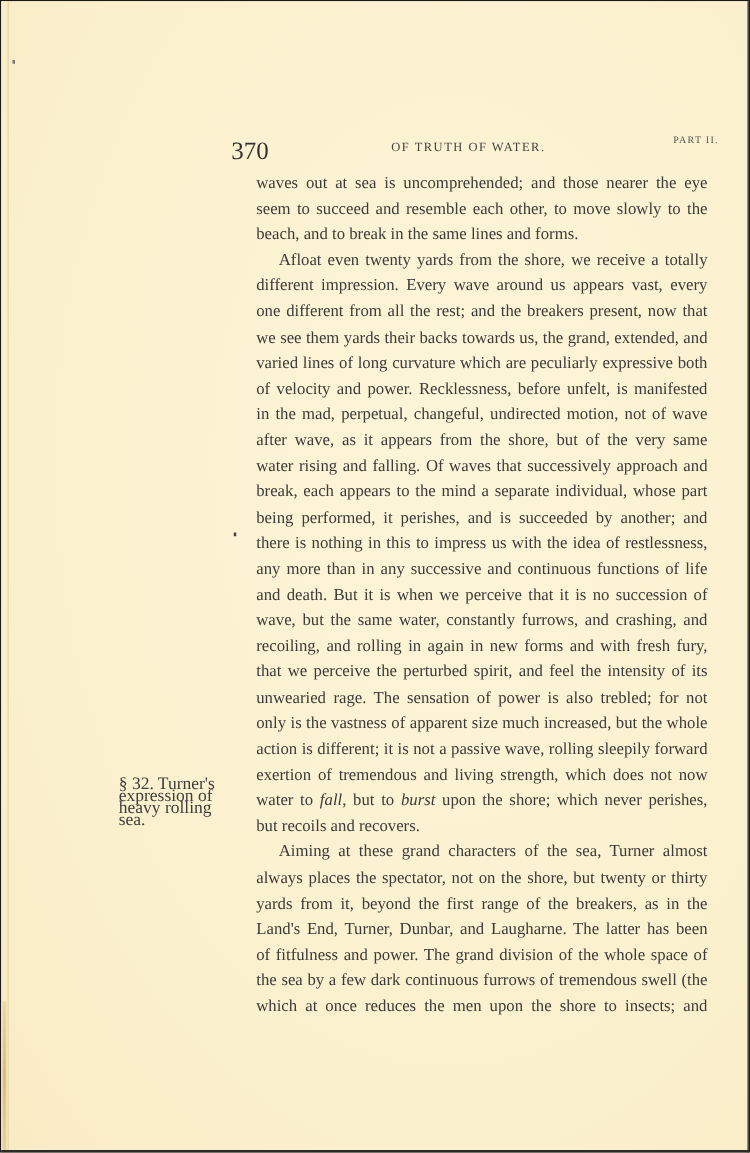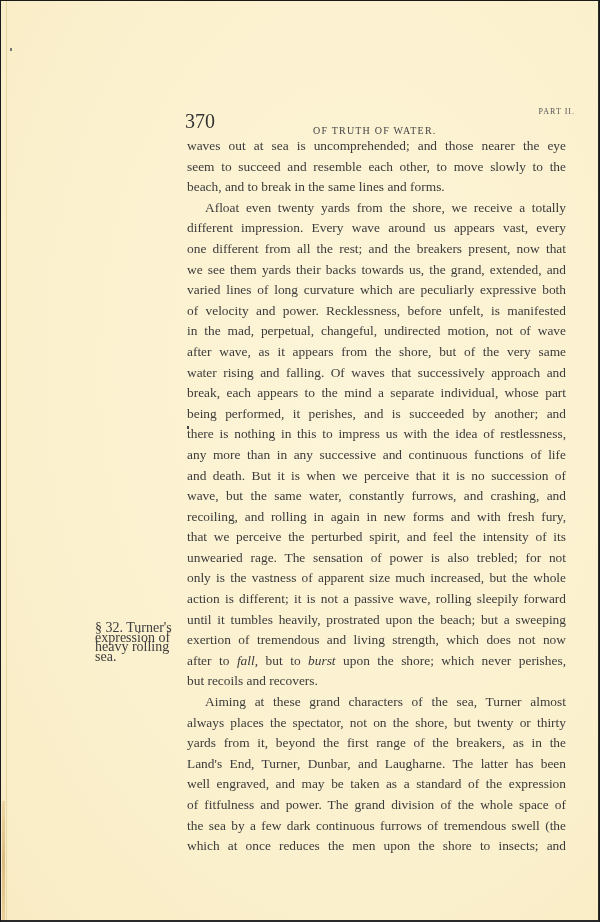--- a/index.html
+++ b/index.html
@@ -27,35 +27,35 @@
     }
     .header {
       position: absolute; top: 108px; left: 184px; width: 384px; height: 20px;
       color: #3a3a3a;
     }
     .page-number {
       position: absolute; left: 0; top: 1px;
       font-size: 20px; color: #333;
     }
     .running-title {
-      position: absolute; left: 128px; top: 16px;
+      position: absolute; left: 128px; top: 4px;
       font-size: 10px; letter-spacing: 1.2px; color: #444;
     }
     .part-label {
       position: absolute; right: -6px; top: -2px;
       font-size: 8px; letter-spacing: 1px; color: #555;
     }
     .body-text {
       position: absolute; left: 186px; top: 135px; width: 379px;
       font-size: 13.4px; line-height: 20.6px; color: #3b3b3b;
       text-align: justify;
     }
     .line {
       display: block; white-space: nowrap;
-      text-align-last: justify; text-align: justify;
+      text-align-last: justify; text-align: justify; margin-left: 18px;
     }
     .line.last { text-align-last: left; }
     .line.indent { padding-left: 18px; }
     .sidenote {
       position: absolute; left: 94px; top: 622px; width: 72px;
       font-size: 14px; line-height: 9.6px; color: #3d3d3d;
     }
     .sidenote span { display: block; white-space: nowrap; }
     .speck { position: absolute; left: 186px; top: 425px; width: 2px; height: 3px; background: #444; }
     .speck2 { position: absolute; left: 9px; top: 47px; width: 2px; height: 3px; background: #777; }
@@ -101,26 +101,24 @@
     <span class="line">being performed, it perishes, and is succeeded by another; and</span>
     <span class="line">there is nothing in this to impress us with the idea of restlessness,</span>
     <span class="line">any more than in any successive and continuous functions of life</span>
     <span class="line">and death. But it is when we perceive that it is no succession of</span>
     <span class="line">wave, but the same water, constantly furrows, and crashing, and</span>
     <span class="line">recoiling, and rolling in again in new forms and with fresh fury,</span>
     <span class="line">that we perceive the perturbed spirit, and feel the intensity of its</span>
     <span class="line">unwearied rage. The sensation of power is also trebled; for not</span>
     <span class="line">only is the vastness of apparent size much increased, but the whole</span>
     <span class="line">action is different; it is not a passive wave, rolling sleepily forward</span>
-    <span class="line">until it tumbles heavily, prostrated upon the beach; but a sweeping</span>
     <span class="line">exertion of tremendous and living strength, which does not now</span>
-    <span class="line"><span>after to </span><em>fall</em><span>, but to </span><em>burst</em><span> upon the shore; which never perishes,</span></span>
+    <span class="line"><span>water to </span><em>fall</em><span>, but to </span><em>burst</em><span> upon the shore; which never perishes,</span></span>
     <span class="line last">but recoils and recovers.</span>
     <span class="line indent">Aiming at these grand characters of the sea, Turner almost</span>
     <span class="line">always places the spectator, not on the shore, but twenty or thirty</span>
     <span class="line">yards from it, beyond the first range of the breakers, as in the</span>
     <span class="line">Land's End, Turner, Dunbar, and Laugharne. The latter has been</span>
-    <span class="line">well engraved, and may be taken as a standard of the expression</span>
     <span class="line">of fitfulness and power. The grand division of the whole space of</span>
     <span class="line">the sea by a few dark continuous furrows of tremendous swell (the</span>
     <span class="line">which at once reduces the men upon the shore to insects; and</span>
   </div>
 </div>
 
 </body></html>

